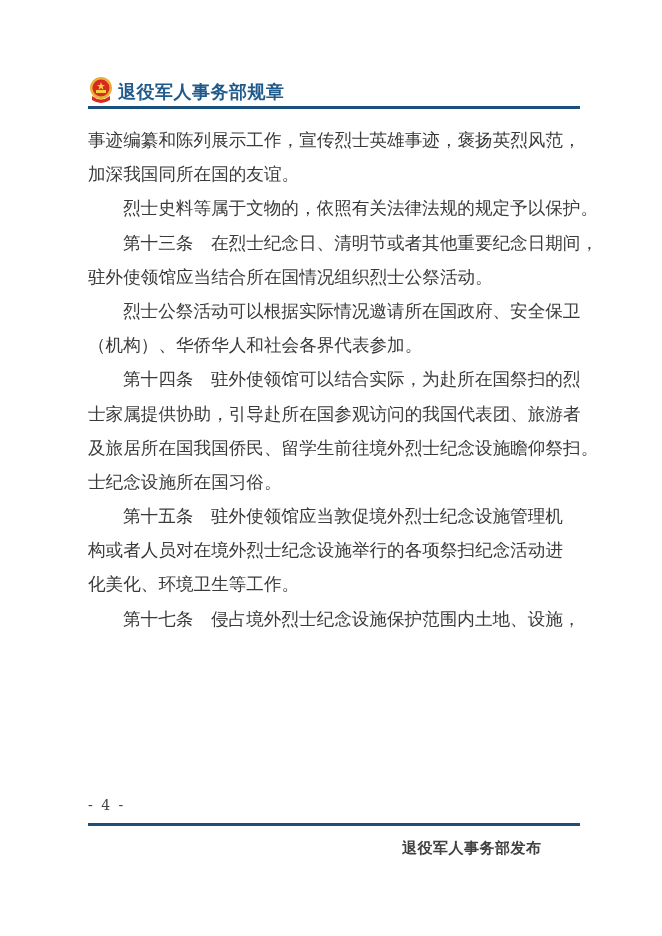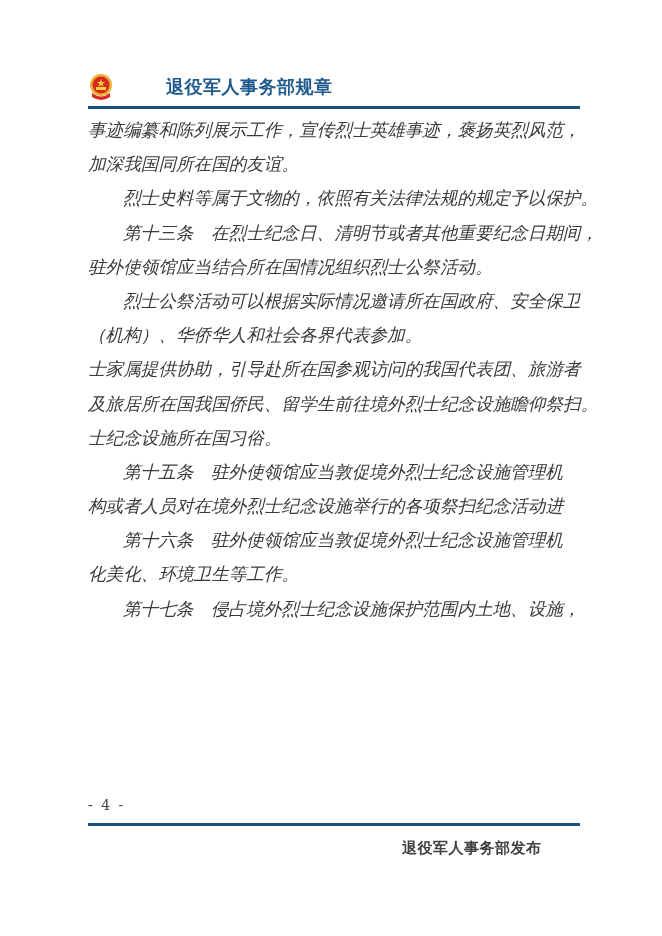--- a/index.html
+++ b/index.html
@@ -1,25 +1,25 @@
 <!DOCTYPE html>
 <html><head>
   <meta charset="utf-8">
   <style>
     * { margin: 0; padding: 0; box-sizing: border-box; }
     html, body { width: 662px; height: 936px; background: #ffffff; overflow: hidden; }
     body { position: relative; font-family: "DejaVu Sans", "Liberation Sans", sans-serif; color: #333333; }
-    .header { position: absolute; left: 88px; top: 70px; height: 34px; display: flex; align-items: center; gap: 48px; }
+    .header { position: absolute; left: 88px; top: 70px; height: 34px; display: flex; align-items: flex-end; }
     .emblem { width: 26px; height: 28px; margin-right: 4px; position: relative; }
     .emblem svg { width: 26px; height: 28px; display: block; }
     .header-title { font-size: 18px; font-weight: bold; color: #1f5a8c; letter-spacing: 0.5px; }
     .rule { position: absolute; left: 88px; width: 492px; height: 3px; background: #1b4f7c; }
     .rule.top { top: 106px; }
     .rule.bottom { top: 823px; }
-    .body-text { position: absolute; left: 88px; top: 113px; width: 500px; font-style: italic; }
+    .body-text { position: absolute; left: 88px; top: 123px; width: 500px; }
     .line { font-size: 17.6px; line-height: 34.2px; height: 34.2px; white-space: nowrap; color: #3a3a3a; }
     .line.indent { padding-left: 35px; }
     .page-num { position: absolute; left: 88px; top: 797px; font-family: "DejaVu Serif", "Liberation Serif", serif; font-size: 14px; color: #444; letter-spacing: 2px; }
     .footer { position: absolute; left: 402px; top: 839px; font-size: 15px; font-weight: bold; color: #404040; letter-spacing: 0.5px; }
   </style>
 </head>
 <body>
 
 <div class="header">
   <span class="emblem">
@@ -38,26 +38,26 @@
 <div class="rule top"></div>
 
 <div class="body-text">
   <div class="line">事迹编纂和陈列展示工作，宣传烈士英雄事迹，褒扬英烈风范，</div>
   <div class="line">加深我国同所在国的友谊。</div>
   <div class="line indent">烈士史料等属于文物的，依照有关法律法规的规定予以保护。</div>
   <div class="line indent">第十三条　在烈士纪念日、清明节或者其他重要纪念日期间，</div>
   <div class="line">驻外使领馆应当结合所在国情况组织烈士公祭活动。</div>
   <div class="line indent">烈士公祭活动可以根据实际情况邀请所在国政府、安全保卫</div>
   <div class="line">（机构）、华侨华人和社会各界代表参加。</div>
+  <div class="line indent">第十四条　驻外使领馆可以结合实际，为赴所在国祭扫的烈</div>
   <div class="line">士家属提供协助，引导赴所在国参观访问的我国代表团、旅游者</div>
   <div class="line">及旅居所在国我国侨民、留学生前往境外烈士纪念设施瞻仰祭扫。</div>
   <div class="line">士纪念设施所在国习俗。</div>
   <div class="line indent">第十五条　驻外使领馆应当敦促境外烈士纪念设施管理机</div>
   <div class="line">构或者人员对在境外烈士纪念设施举行的各项祭扫纪念活动进</div>
-  <div class="line indent">第十六条　驻外使领馆应当敦促境外烈士纪念设施管理机</div>
   <div class="line">化美化、环境卫生等工作。</div>
   <div class="line indent">第十七条　侵占境外烈士纪念设施保护范围内土地、设施，</div>
 </div>
 
 <div class="page-num">- 4 -</div>
 
 <div class="rule bottom"></div>
 
 <div class="footer">退役军人事务部发布</div>
 

